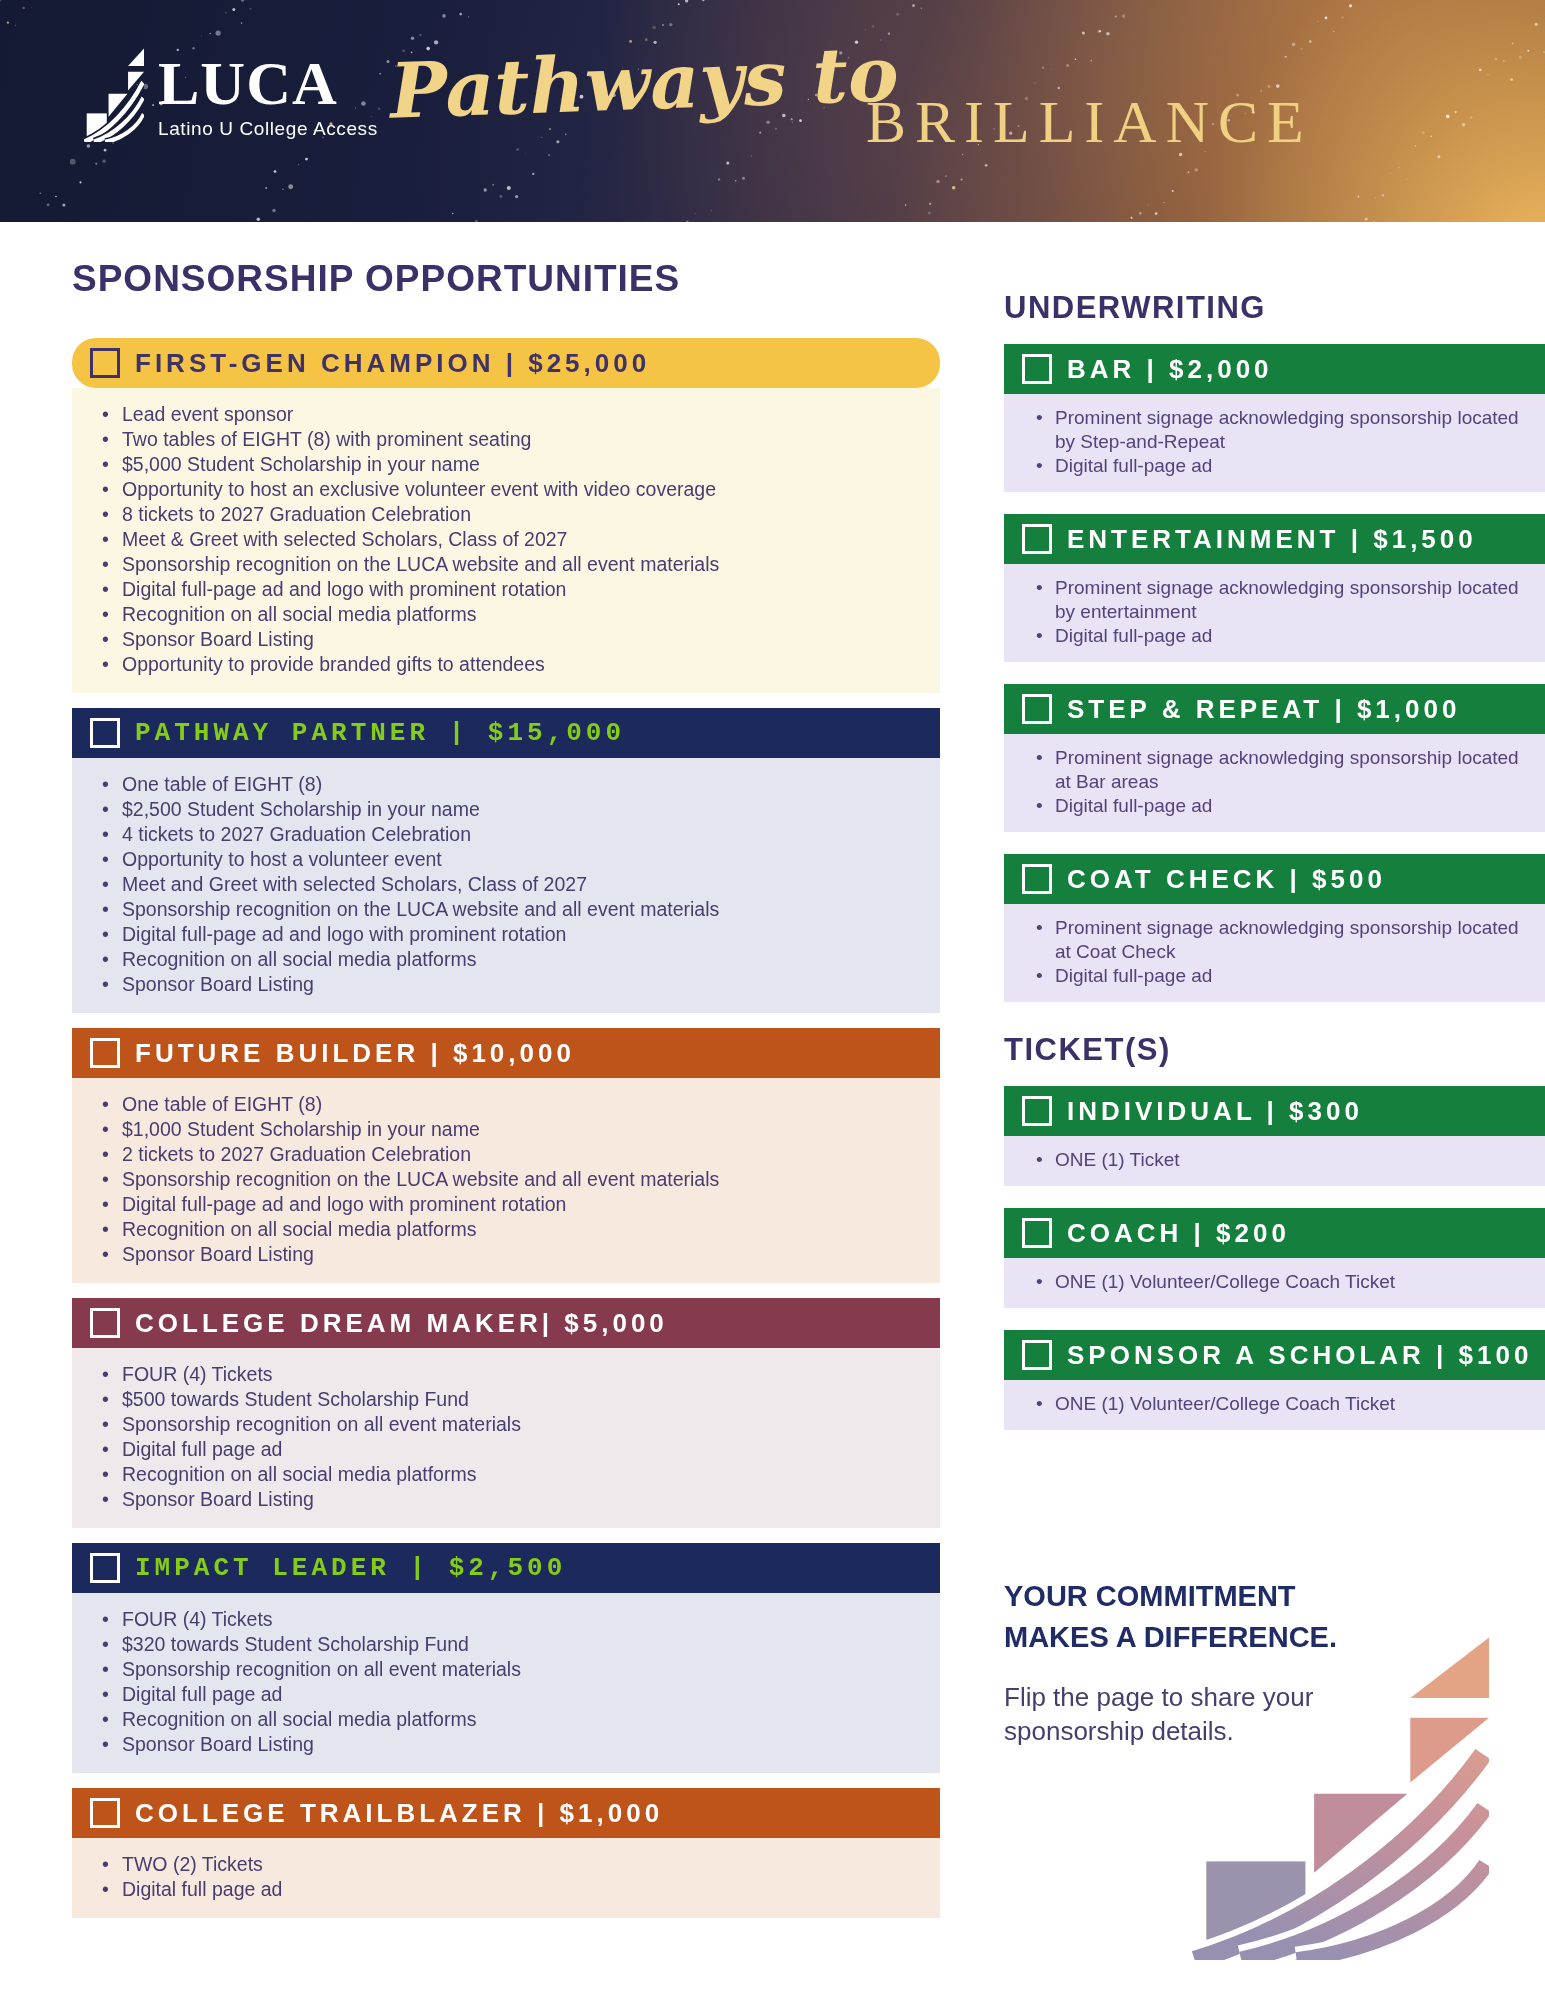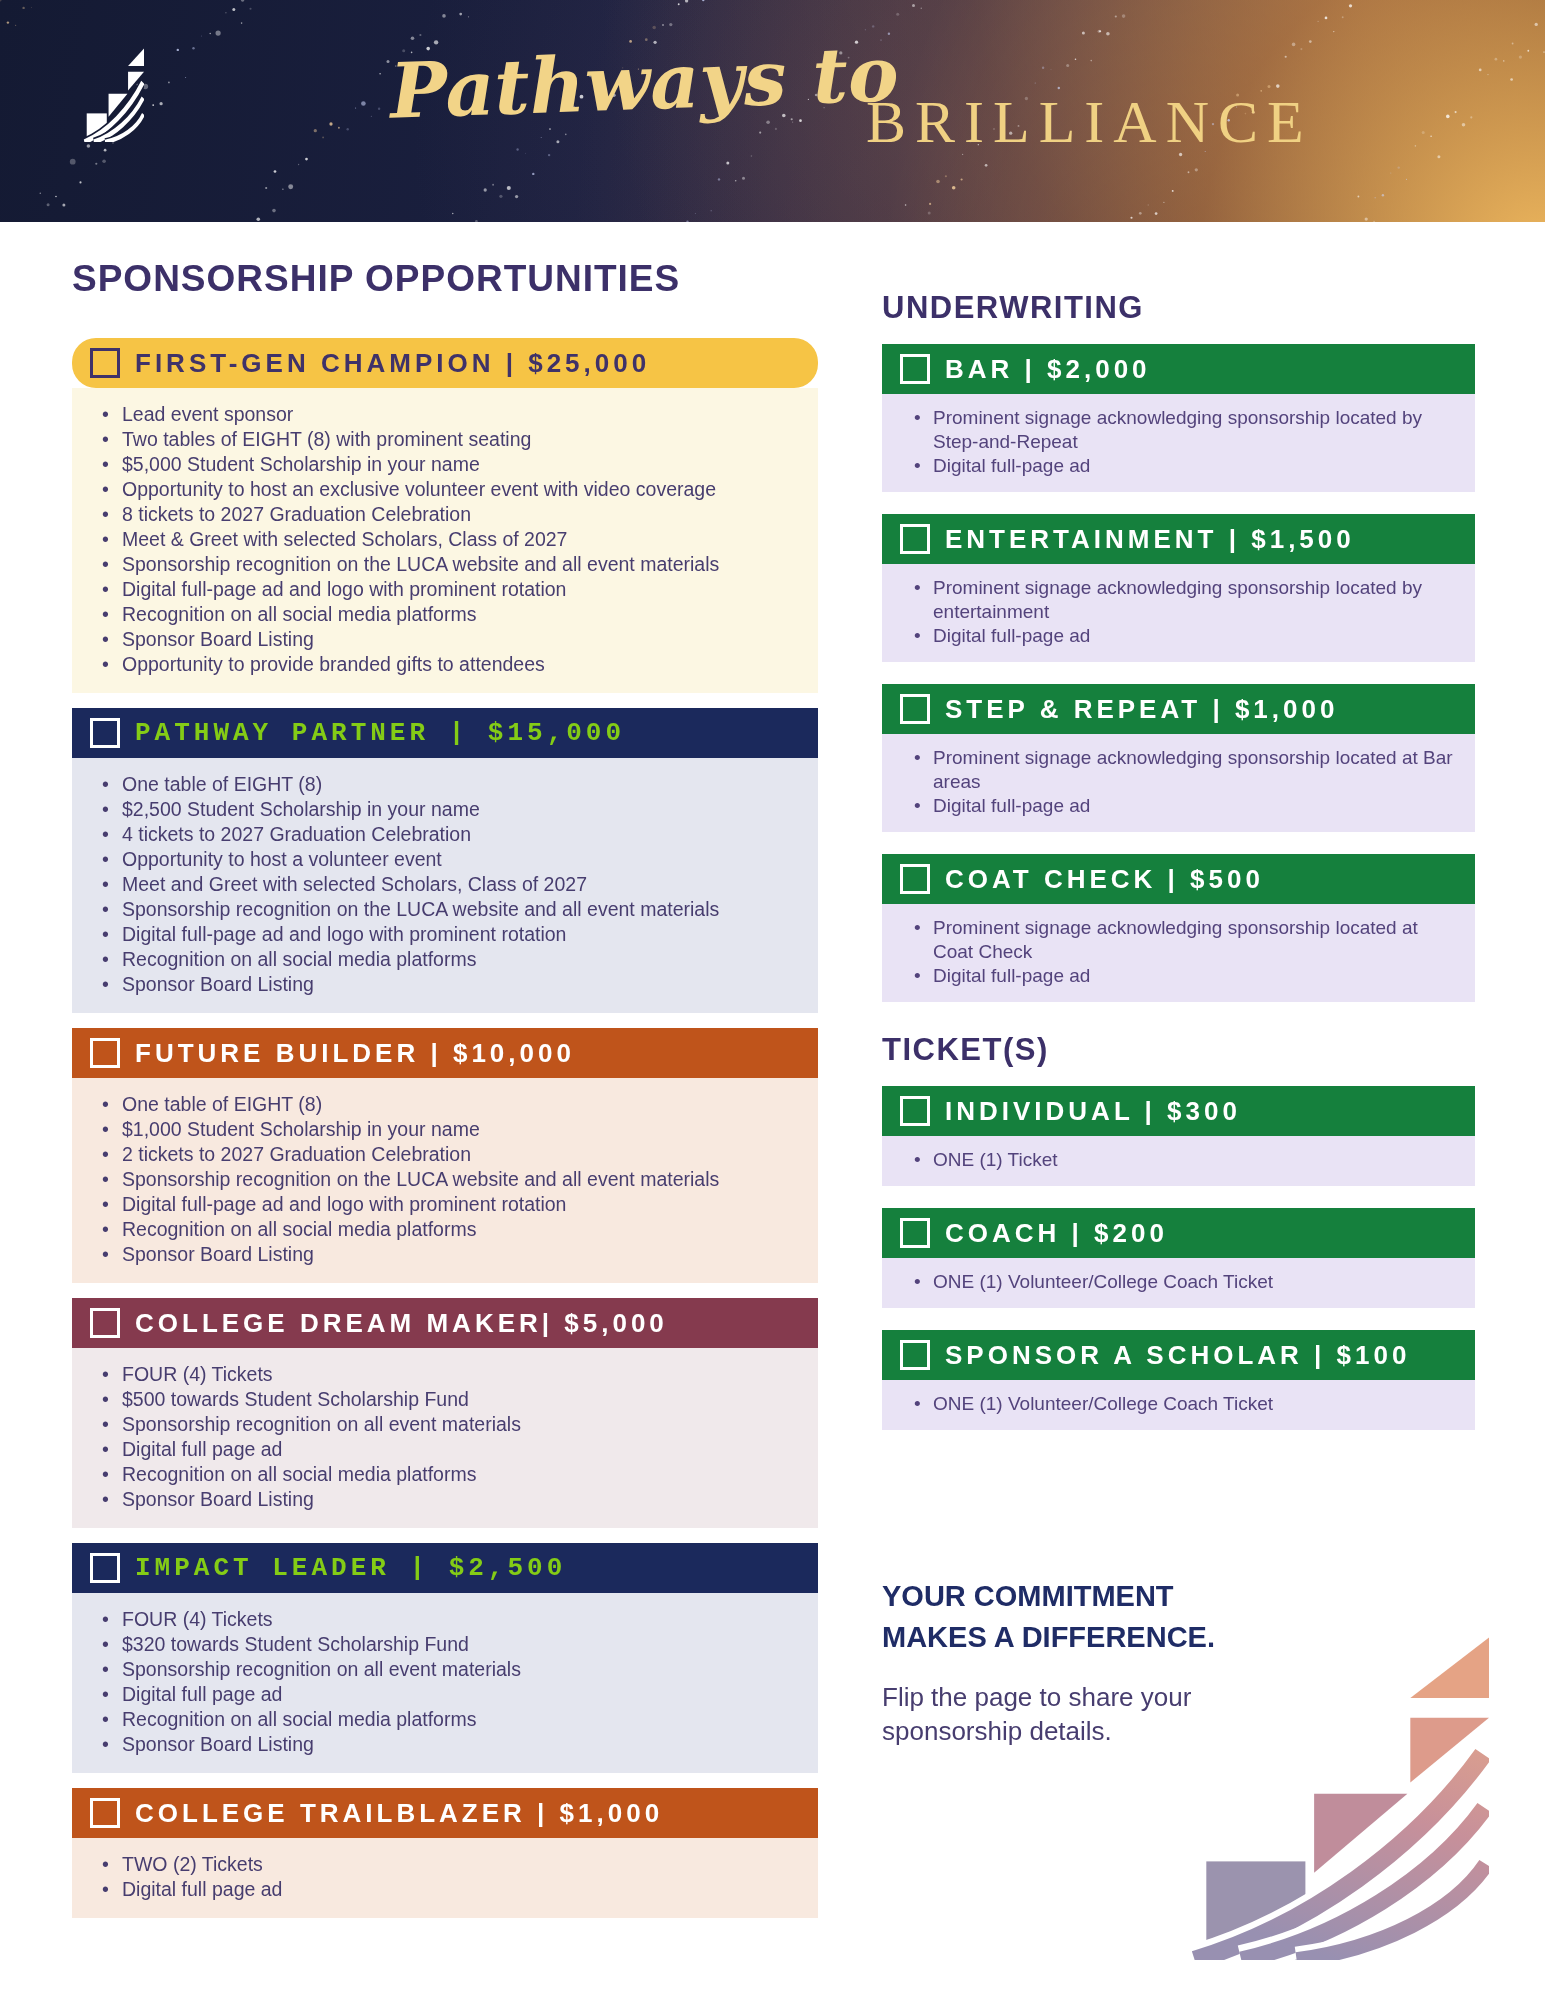--- a/index.html
+++ b/index.html
@@ -28,21 +28,21 @@
     font-family:"DejaVu Serif",serif;font-style:italic;font-weight:600;
     font-size:76px;color:#F2D488;transform:rotate(-2deg);white-space:nowrap;
   }
   .tag-serif{
     position:absolute;left:866px;top:88px;
     font-family:"Liberation Serif",serif;font-size:60px;letter-spacing:9px;
     color:#F0D183;white-space:nowrap;
   }
   
   .content{display:flex;gap:64px;padding:0 70px 0 72px;}
-  .col-left{width:746px;flex:none;}
+  .col-left{width:868px;flex:none;}
   .col-right{flex:1;padding-top:68px;}
   .page-title{margin:36px 0 38px;font-size:37px;font-weight:700;color:#3C3069;letter-spacing:1px;}
   .col-heading{font-size:31px;font-weight:700;color:#3C3069;letter-spacing:1.5px;margin:0 0 18px;}
   .tickets-heading{margin-top:30px;}
   
   .tier{margin-bottom:15px;}
   .tier-header{height:50px;display:flex;align-items:center;gap:15px;padding:0 18px;font-weight:700;font-size:26px;letter-spacing:4px;white-space:nowrap;}
   .checkbox{width:24px;height:24px;border:3.5px solid #fff;flex:none;}
   .theme-gold  .tier-header{background:#F6C445;color:#3F3269;border-radius:24px;}
   .theme-gold  .checkbox{border-color:#3F3269;}
@@ -295,20 +295,24 @@
         <polygon points="156,58 210,58 156,104" fill="#fff"></polygon>
         <polygon points="90,112 154,112 90,168" fill="#fff"></polygon>
         <rect x="16" y="160" width="68" height="70" fill="#fff"></rect>
         <path d="M8,230 C86,206 160,150 206,84" stroke="#161c36" stroke-width="22" fill="none"></path>
         <path d="M8,230 C86,206 160,150 206,84" stroke="#fff" stroke-width="13" fill="none"></path>
         <path d="M40,230 C108,214 172,172 207,122" stroke="#161c36" stroke-width="21" fill="none"></path>
         <path d="M40,230 C108,214 172,172 207,122" stroke="#fff" stroke-width="12" fill="none"></path>
         <path d="M78,230 C136,222 186,196 208,162" stroke="#161c36" stroke-width="19" fill="none"></path>
         <path d="M78,230 C136,222 186,196 208,162" stroke="#fff" stroke-width="11" fill="none"></path>
       </svg>
+      <div class="logo-text">
+        <div class="logo-word">LUCA</div>
+        <div class="logo-sub">Latino U College Access</div>
+      </div>
     </div>
 
     <div class="tag-script">Pathways to</div>
     <div class="tag-serif">BRILLIANCE</div>
   </header>
 
   <div class="content">
 
     <div class="col-left">
       <h1 class="page-title">SPONSORSHIP OPPORTUNITIES</h1>

